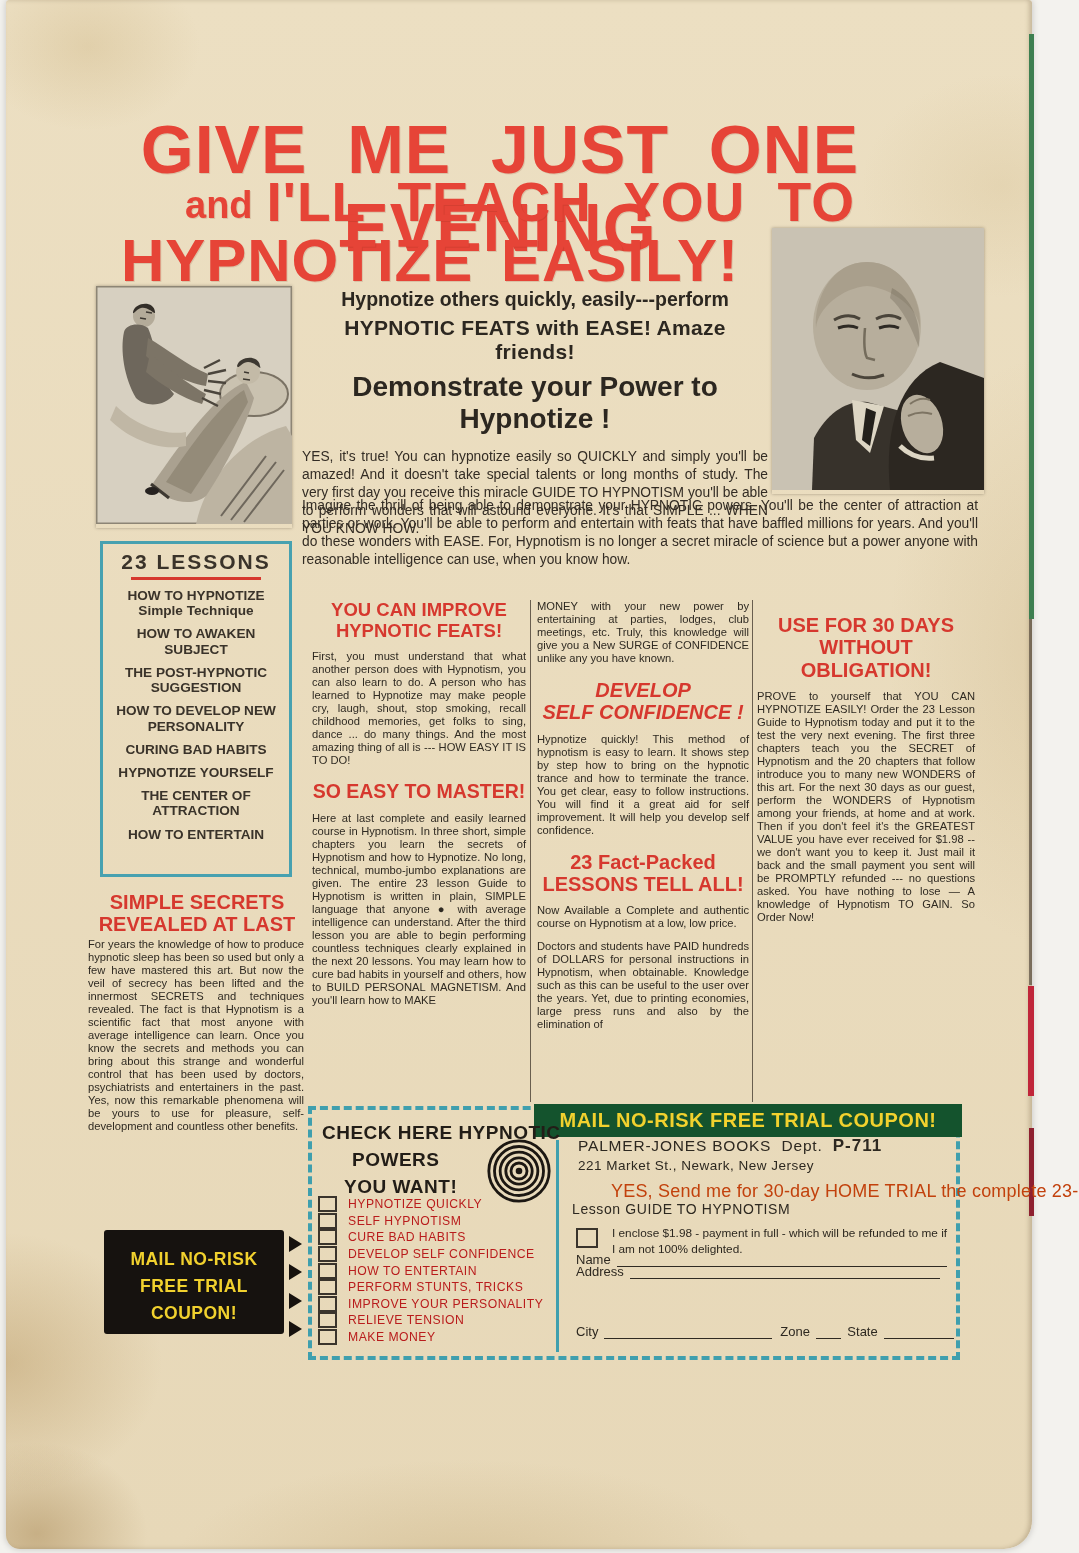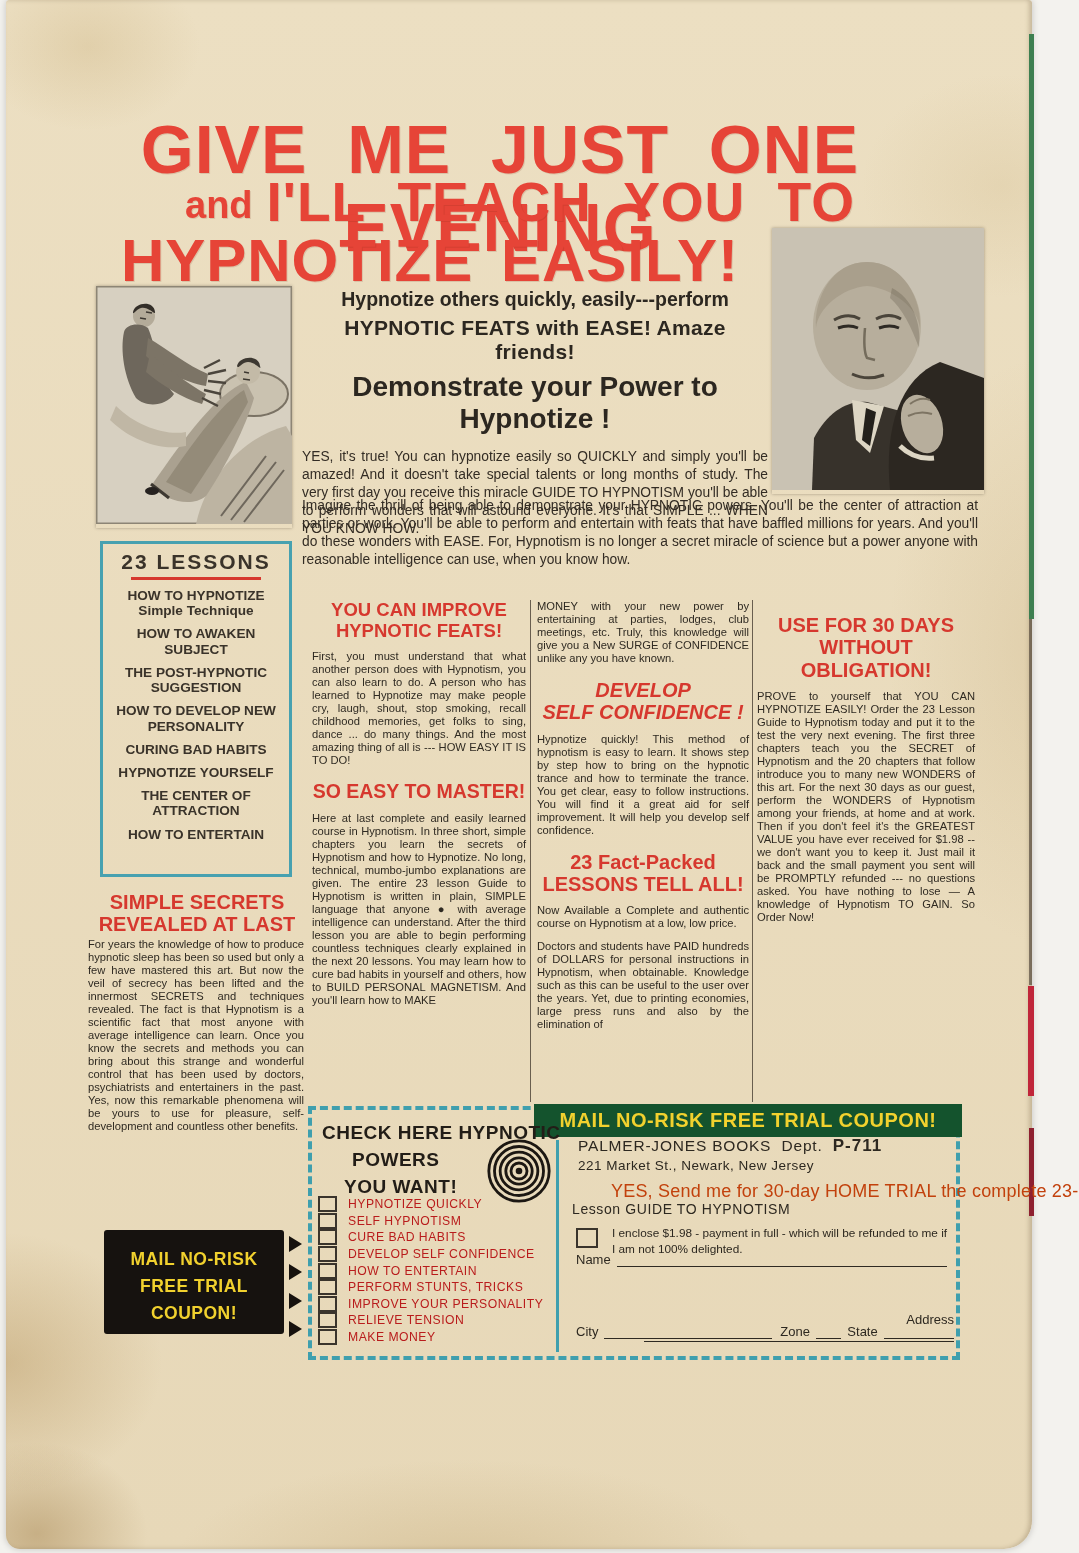--- a/index.html
+++ b/index.html
@@ -86,21 +86,21 @@
   .co-company .code{font-weight:bold;font-size:17px;letter-spacing:1px;}
   .co-addr{position:absolute;left:578px;top:1158px;font-size:13.5px;letter-spacing:.5px;color:#2d2820;}
   .co-offer1{position:absolute;left:572px;top:1181px;font-size:18px;letter-spacing:.2px;color:#c2410c;margin-left:39px;}
   .co-offer2{position:absolute;left:572px;top:1201px;font-size:14px;letter-spacing:.6px;color:#2d2820;}
   .enclose{position:absolute;left:576px;top:1226px;width:375px;display:flex;}
   .ebx{width:18px;height:16px;border:2px solid #3a342c;margin-right:14px;flex:none;margin-top:2px;}
   .etext{font-size:11.8px;line-height:1.35;color:#2d2820;}
   .field{position:absolute;display:flex;align-items:flex-end;font-size:13px;color:#2d2820;}
   .fline{border-bottom:1.4px solid #2f2a22;height:14px;margin-left:6px;}
   .f-name{left:576px;top:1252px;width:378px;} .f-name .fline{width:330px;}
-  .f-addr{left:576px;top:1312px;width:378px;flex-direction:column;} .f-addr .fline{width:310px;}
+  .f-addr{left:576px;top:1264px;width:378px;} .f-addr .fline{width:310px;}
   .f-city{left:576px;top:1324px;width:378px;}
   .f-city .l1{width:172px;} .f-city .zl{margin-left:8px;} .f-city .l2{width:26px;}
   .f-city .sl{margin-left:6px;} .f-city .l3{width:72px;}
 </style>
 </head>
 <body>
 
 <div class="canvas">
   <div class="paper"></div>
   <div class="edge edge-green"></div>

